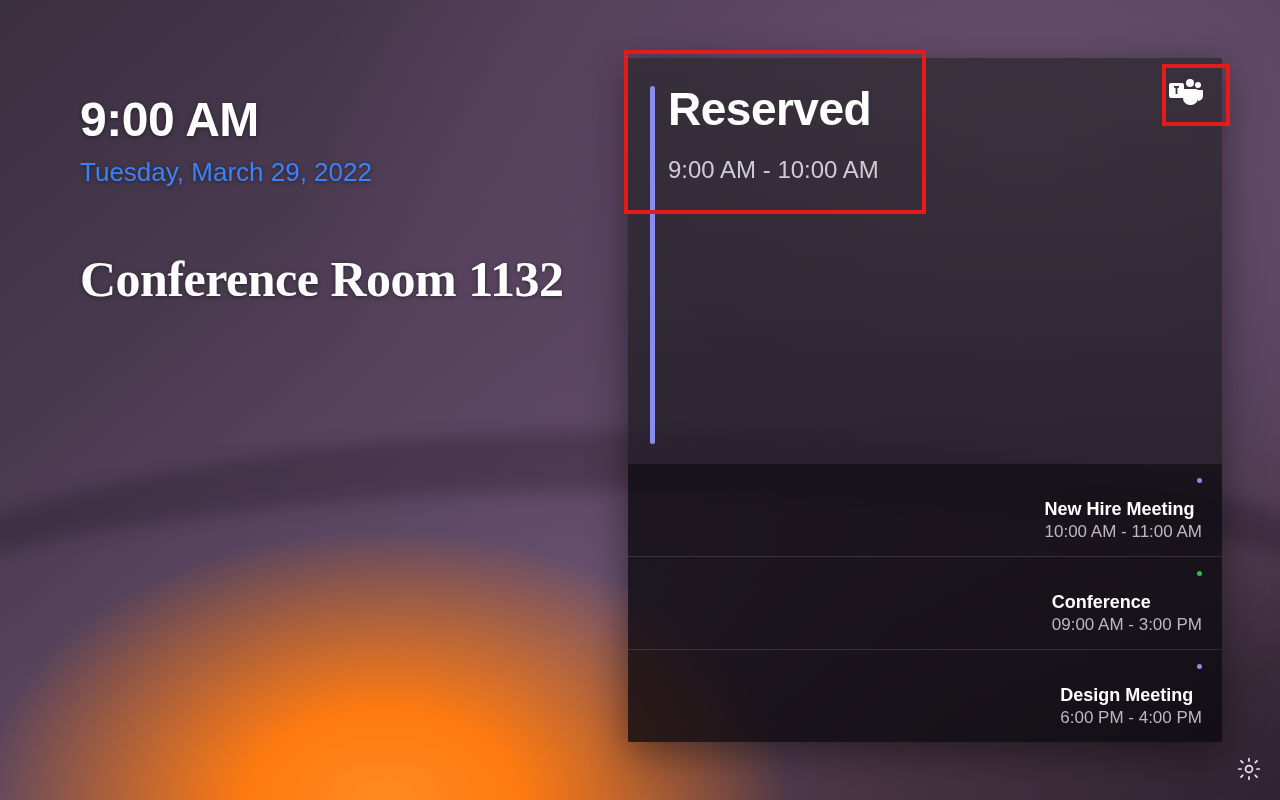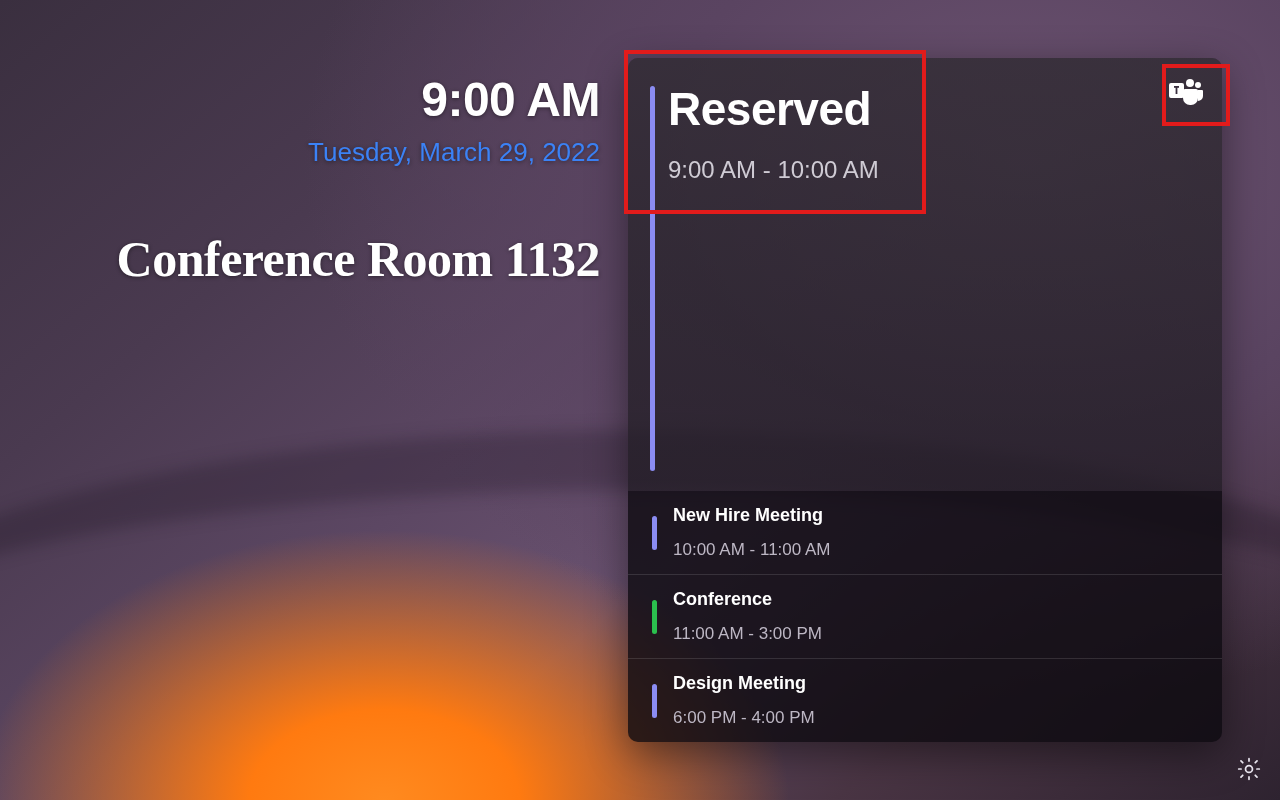--- a/index.html
+++ b/index.html
@@ -17,36 +17,35 @@
     position:absolute; left:-200px; right:-200px; top:430px; height:600px;
     border-top: 60px solid rgba(20,10,25,0.25);
     border-radius: 50% 50% 0 0 / 40% 40% 0 0;
     filter: blur(8px);
     pointer-events:none;
   }
 
   .left-panel {
     position: absolute;
     left: 80px;
-    top: 72px;
+    top: 92px;
     width: 520px;
     text-shadow: 0 1px 4px rgba(0,0,0,0.45);
-    text-align: right;
   }
   .clock-time { font-size: 48px; font-weight: 700; letter-spacing: -0.5px; }
   .clock-date { font-size: 26px; font-weight: 400; margin-top: 10px; color: #3b82f6; }
   .room-name { font-size: 50px; font-weight: 700; line-height: 1.18; margin-top: 62px; letter-spacing: -0.5px; font-family: Liberation Serif, serif; }
 
   .card {
     position: absolute;
     left: 628px;
     top: 58px;
     width: 594px;
     height: 684px;
-    border-radius: 10px;
+    border-radius: 2px;
     overflow: hidden;
     background: rgba(20,16,22,0.58);
     box-shadow: 0 12px 40px rgba(0,0,0,0.45);
     display: flex;
     flex-direction: column;
   }
   .current-block {
     flex: 1;
     position: relative;
     background: linear-gradient(180deg, rgba(60,55,63,0.55), rgba(40,35,44,0.45));
@@ -71,30 +70,31 @@
   .teams-icon-wrap {
     position: absolute; right: 16px; top: 14px; width: 40px; height: 40px;
     display:flex; align-items:center; justify-content:center;
   }
 
   .upcoming {
     background: rgba(10,8,12,0.55);
   }
   .item {
     display: flex;
-    align-items: center;
+    align-items: flex-end;
     gap: 16px;
     padding: 14px 20px 14px 24px;
     position: relative;
+    flex-direction: column;
   }
   .item + .item { border-top: 1px solid rgba(255,255,255,0.12); }
   .item .bar { width: 5px; height: 34px; border-radius: 3px; flex: 0 0 5px; }
   .item .txt { display:flex; flex-direction:column; }
   .item .title { font-size: 18px; font-weight: 600; }
-  .item .time  { font-size: 17px; color: #bdb7c4; margin-top: 14px; }
+  .item .time  { font-size: 17px; color: #bdb7c4; margin-top: 2px; }
 
   .gear-btn {
     position: absolute;
     right: 14px; bottom: 12px;
     width: 34px; height: 34px;
     display:flex; align-items:center; justify-content:center;
     color: #e8e4ee;
     cursor: pointer;
   }
 </style>
@@ -132,21 +132,21 @@
       <div class="bar" style="background: rgb(139, 140, 242);"></div>
       <div class="txt">
         <div class="title">New Hire Meeting</div>
         <div class="time">10:00 AM - 11:00 AM</div>
       </div>
     </div>
     <div class="item">
       <div class="bar" style="background: rgb(43, 191, 78);"></div>
       <div class="txt">
         <div class="title">Conference</div>
-        <div class="time">11:00 AM - 3:00 PM</div>
+        <div class="time">09:00 AM - 3:00 PM</div>
       </div>
     </div>
     <div class="item">
       <div class="bar" style="background: rgb(139, 140, 242);"></div>
       <div class="txt">
         <div class="title">Design Meeting</div>
         <div class="time">6:00 PM - 4:00 PM</div>
       </div>
     </div>
   </div>

